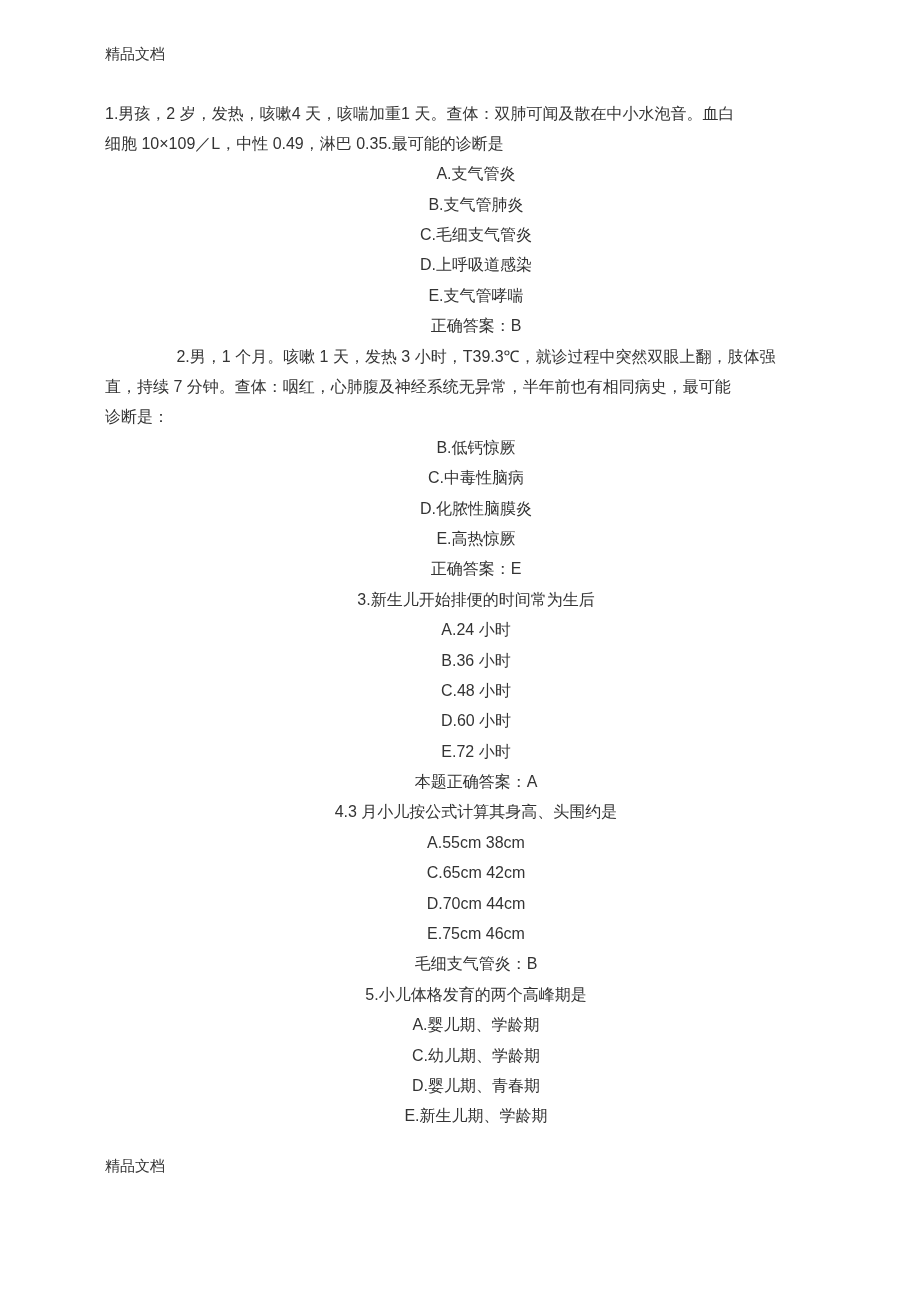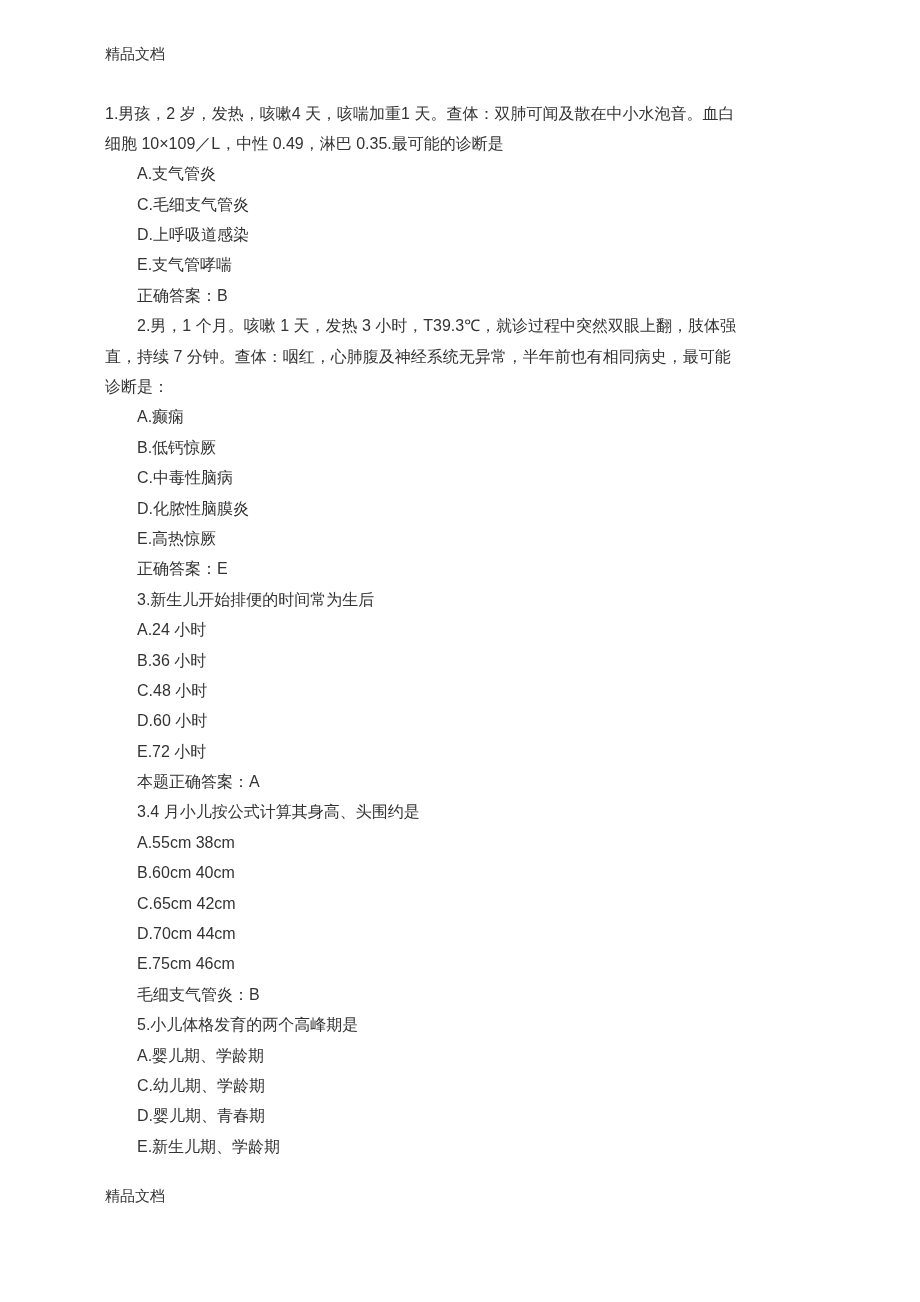--- a/index.html
+++ b/index.html
@@ -31,68 +31,68 @@
       margin-top: 10px;
     }
     .question-stem {
       text-indent: 0;
     }
     .question-stem-continue {
       text-indent: 0;
     }
     .option-line, .answer-line, .stem-indented {
       padding-left: 32px;
+      text-align: center;
     }
     .no-indent {
       text-indent: 0;
     }
   </style>
 </head>
 <body>
 
 <div class="header-label">精品文档</div>
 
 <div class="content">
 
   <div>
     <div class="question-stem no-indent">1.男孩，2 岁，发热，咳嗽4 天，咳喘加重1 天。查体：双肺可闻及散在中小水泡音。血白</div>
     <div class="question-stem-continue no-indent">细胞 10×109／L，中性 0.49，淋巴 0.35.最可能的诊断是</div>
     <div class="option-line">A.支气管炎</div>
+    <div class="option-line">B.支气管肺炎</div>
     <div class="option-line">C.毛细支气管炎</div>
     <div class="option-line">D.上呼吸道感染</div>
     <div class="option-line">E.支气管哮喘</div>
     <div class="answer-line">正确答案：B</div>
   </div>
 
   <div>
     <div class="stem-indented">2.男，1 个月。咳嗽 1 天，发热 3 小时，T39.3℃，就诊过程中突然双眼上翻，肢体强</div>
     <div class="no-indent">直，持续 7 分钟。查体：咽红，心肺腹及神经系统无异常，半年前也有相同病史，最可能</div>
     <div class="no-indent">诊断是：</div>
-    <div class="option-line">A.癫痫</div>
     <div class="option-line">B.低钙惊厥</div>
     <div class="option-line">C.中毒性脑病</div>
     <div class="option-line">D.化脓性脑膜炎</div>
     <div class="option-line">E.高热惊厥</div>
     <div class="answer-line">正确答案：E</div>
   </div>
 
   <div>
     <div class="stem-indented">3.新生儿开始排便的时间常为生后</div>
     <div class="option-line">A.24 小时</div>
     <div class="option-line">B.36 小时</div>
     <div class="option-line">C.48 小时</div>
     <div class="option-line">D.60 小时</div>
     <div class="option-line">E.72 小时</div>
     <div class="answer-line">本题正确答案：A</div>
   </div>
 
   <div>
-    <div class="stem-indented">3.4 月小儿按公式计算其身高、头围约是</div>
+    <div class="stem-indented">4.3 月小儿按公式计算其身高、头围约是</div>
     <div class="option-line">A.55cm 38cm</div>
-    <div class="option-line">B.60cm 40cm</div>
     <div class="option-line">C.65cm 42cm</div>
     <div class="option-line">D.70cm 44cm</div>
     <div class="option-line">E.75cm 46cm</div>
     <div class="answer-line">毛细支气管炎：B</div>
   </div>
 
   <div>
     <div class="stem-indented">5.小儿体格发育的两个高峰期是</div>
     <div class="option-line">A.婴儿期、学龄期</div>
     <div class="option-line">C.幼儿期、学龄期</div>

